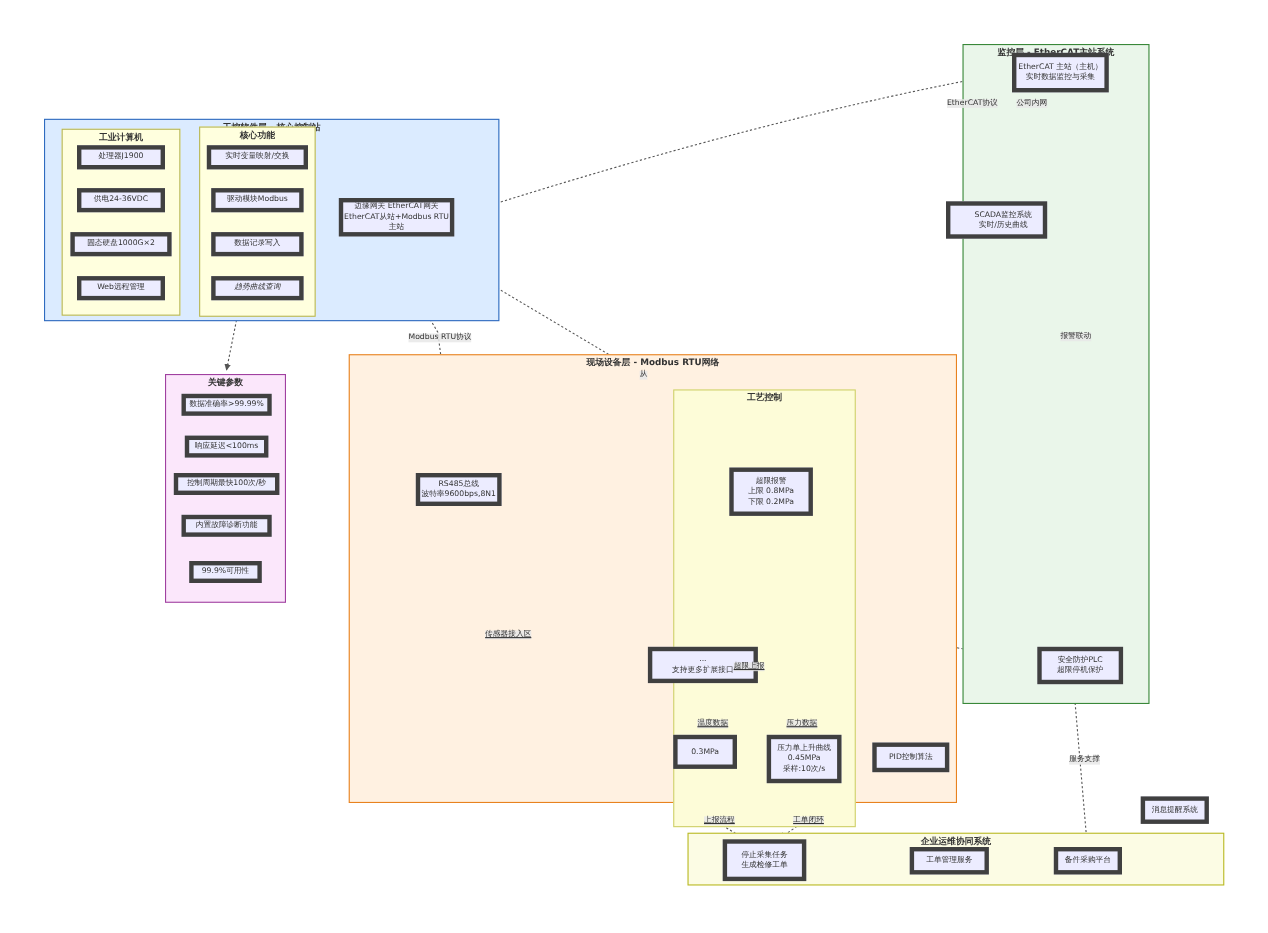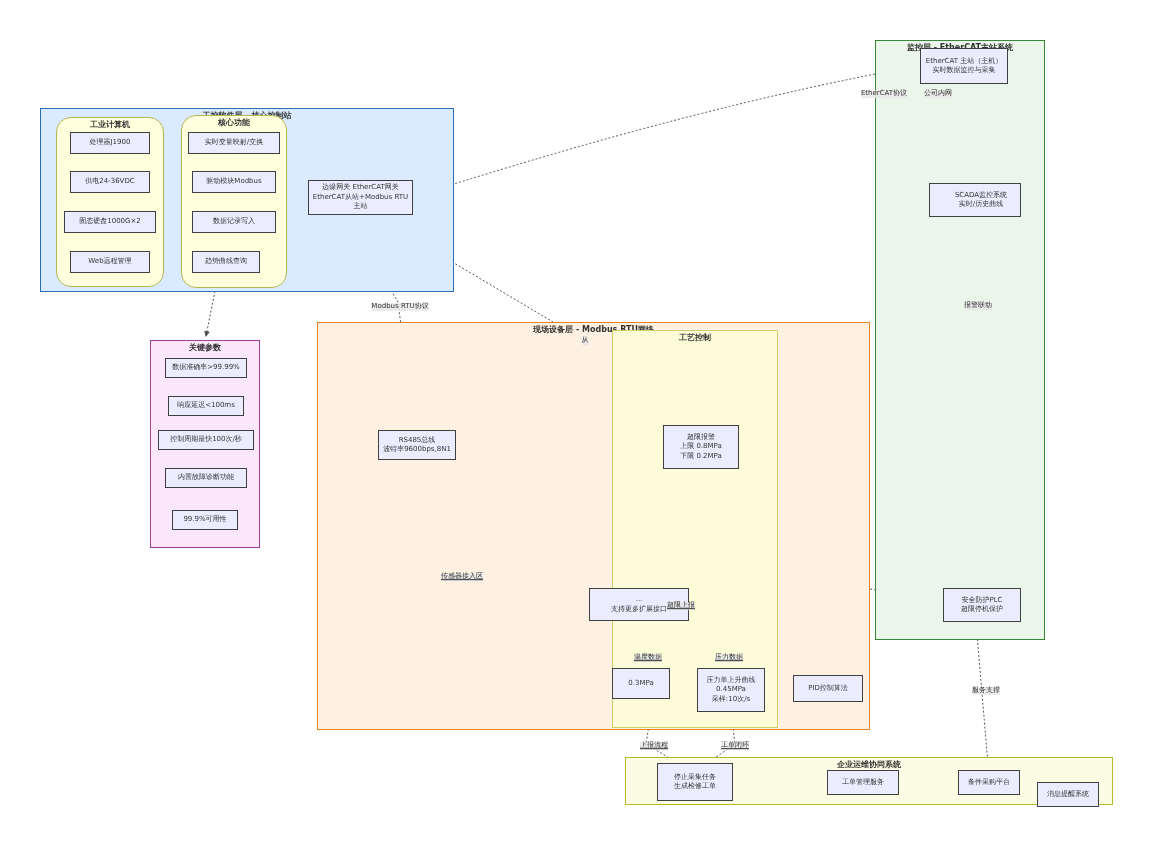--- a/index.html
+++ b/index.html
@@ -1,34 +1,34 @@
 <!DOCTYPE html>
 <html><head>
 <meta charset="utf-8">
 <style>
   html,body{margin:0;padding:0;background:#ffffff;}
   #stage{position:relative;width:1153px;height:848px;background:#fff;overflow:hidden;
          font-family:"DejaVu Sans",sans-serif;color:#333;}
   .container{position:absolute;box-sizing:border-box;border:1px solid #999;}
   .ctitle{position:absolute;top:1px;left:0;right:0;text-align:center;font-size:8px;
           font-weight:bold;color:#333;white-space:nowrap;}
-  .node{position:absolute;box-sizing:border-box;background:#ececff;border:1px solid #404040;
+  .node{position:absolute;box-sizing:border-box;background:#ececff;border:4px solid #404040;
         display:flex;flex-direction:column;justify-content:center;align-items:center;
         font-size:7px;line-height:1.35;text-align:center;overflow:hidden;}
   .node .line{display:block;white-space:nowrap;}
   .elabel{position:absolute;transform:translate(-50%,-50%);font-size:7px;line-height:1.1;
           background:rgba(232,232,232,.85);padding:0 0;white-space:nowrap;color:#333;}
   .u{text-decoration:underline;}
   svg.edges{position:absolute;left:0;top:0;pointer-events:none;}
   
   .c-blue  {background:#dbebff;border-color:#2f6bbf;}
-  .c-yellow{background:#ffffde;border-color:#b5b553;border-radius:15px;}
+  .c-yellow{background:#ffffde;border-color:#b5b553;}
   .c-purple{background:#fbe7fb;border-color:#a040a0;}
   .c-orange{background:#fff1e1;border-color:#e8821e;}
-  .c-iny   {background:#fdfcd8;border-color:#cfcf6a;}
+  .c-iny   {background:#fdfcd8;border-color:#cfcf6a;margin-top:24px;}
   .c-green {background:#eaf6ea;border-color:#398839;}
   .c-bottom{background:#fcfce4;border-color:#b9b926;}
 </style>
 </head>
 <body>
 
 <div id="stage">
 
   <svg class="edges" width="1153" height="848">
     <defs>
@@ -82,21 +82,21 @@
   </div>
   <div class="node" style="left:188px;top:132px;width:92px;height:22px;">
       <span class="line">实时变量映射/交换</span>
     </div>
   <div class="node" style="left:192px;top:171px;width:84px;height:22px;">
       <span class="line">驱动模块Modbus</span>
     </div>
   <div class="node" style="left:192px;top:211px;width:84px;height:22px;">
       <span class="line">数据记录写入</span>
     </div>
-  <div class="node" style="left:192px;top:251px;width:68px;height:22px;">
+  <div class="node" style="left:192px;top:251px;width:84px;height:22px;font-style:italic;">
       <span class="line">趋势曲线查询</span>
     </div>
 
   <div class="node" style="left:308px;top:180px;width:105px;height:35px;">
     <span class="line">边缘网关 EtherCAT网关</span>
     <span class="line">EtherCAT从站+Modbus RTU</span>
     <span class="line">主站</span>
   </div>
 
   <div class="container c-purple" style="left:150px;top:340px;width:110px;height:208px;">
@@ -155,21 +155,21 @@
     <span class="line">PID控制算法</span>
   </div>
 
   <div class="container c-green" style="left:875px;top:40px;width:170px;height:600px;">
     <div class="ctitle">监控层 - EtherCAT主站系统</div>
   </div>
   <div class="node" style="left:920px;top:48px;width:88px;height:36px;">
     <span class="line">EtherCAT 主站（主机）</span>
     <span class="line">实时数据监控与采集</span>
   </div>
-  <div class="node" style="left:929px;top:183px;width:92px;height:34px;padding-left:12px;">
+  <div class="node" style="left:860px;top:183px;width:92px;height:34px;padding-left:12px;">
     <span class="line">SCADA监控系统</span>
     <span class="line">实时/历史曲线</span>
   </div>
   <div class="node" style="left:943px;top:588px;width:78px;height:34px;">
     <span class="line">安全防护PLC</span>
     <span class="line">超限停机保护</span>
   </div>
 
   <div class="container c-bottom" style="left:625px;top:757px;width:488px;height:48px;">
     <div class="ctitle">企业运维协同系统</div>
@@ -177,21 +177,21 @@
   <div class="node" style="left:657px;top:763px;width:76px;height:38px;">
     <span class="line">停止采集任务</span>
     <span class="line">生成检修工单</span>
   </div>
   <div class="node" style="left:827px;top:770px;width:72px;height:25px;">
     <span class="line">工单管理服务</span>
   </div>
   <div class="node" style="left:958px;top:770px;width:62px;height:25px;">
     <span class="line">备件采购平台</span>
   </div>
-  <div class="node" style="left:1037px;top:782px;width:62px;height:25px;">
+  <div class="node" style="left:1037px;top:724px;width:62px;height:25px;">
     <span class="line">消息提醒系统</span>
   </div>
 
   <span class="elabel" style="left:400px;top:307px;">Modbus RTU协议</span>
   <span class="elabel" style="left:585px;top:341px;">从</span>
   <span class="elabel" style="left:884px;top:94px;">EtherCAT协议</span>
   <span class="elabel" style="left:938px;top:94px;">公司内网</span>
   <span class="elabel" style="left:978px;top:306px;">报警联动</span>
   <span class="elabel u" style="left:681px;top:562px;margin-top:44px;">超限上报</span>
   <span class="elabel u" style="left:462px;top:577px;text-decoration:underline;">传感器接入区</span>

